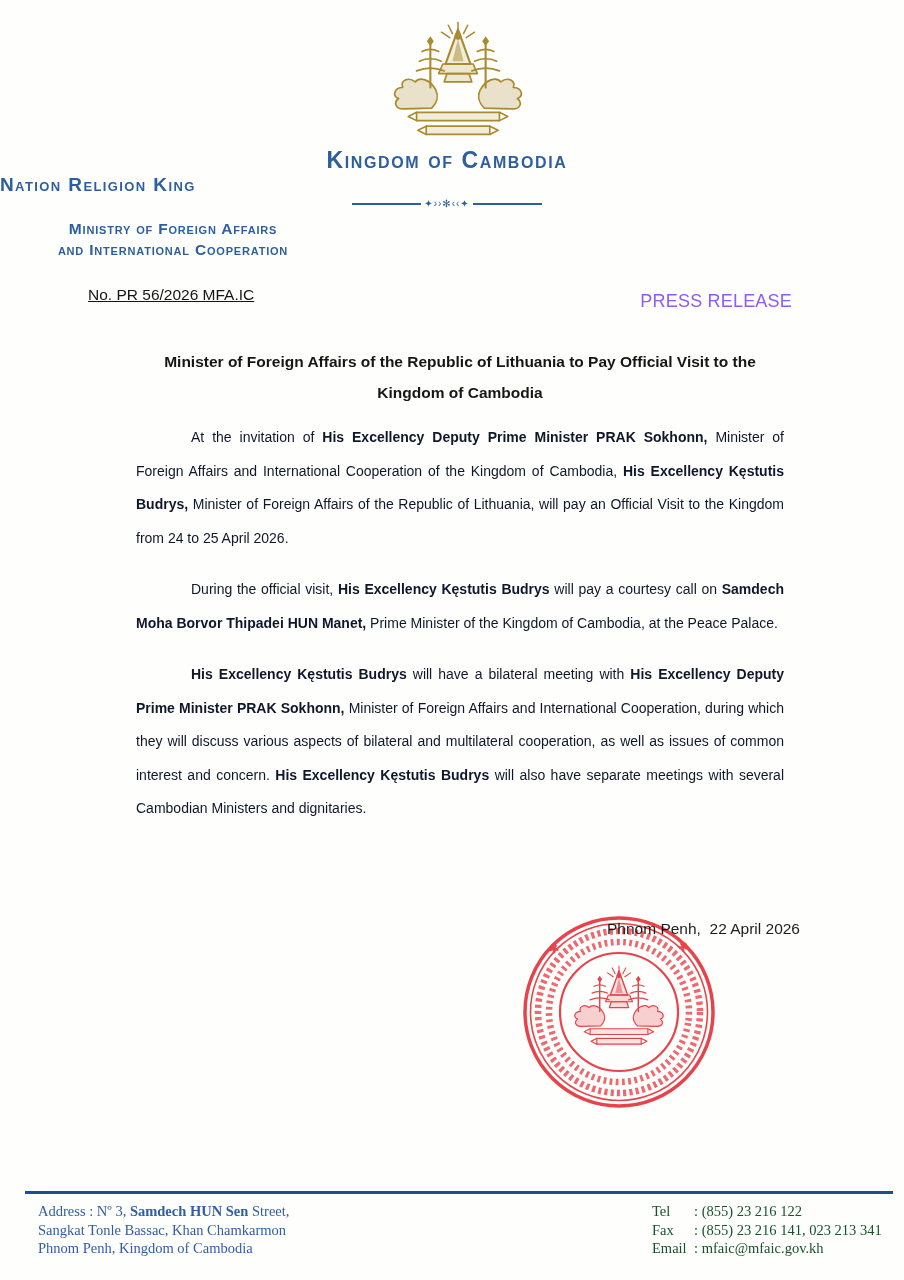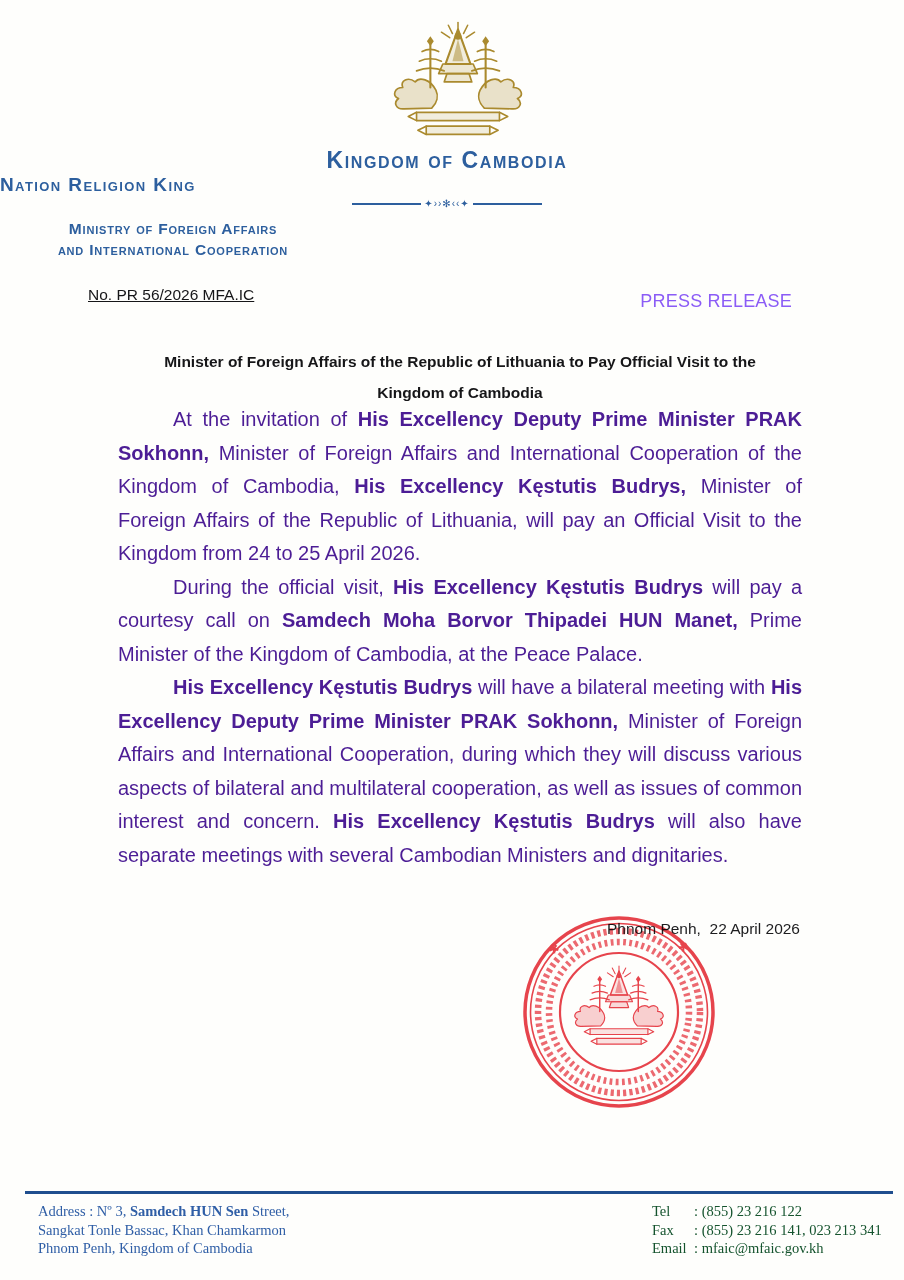--- a/index.html
+++ b/index.html
@@ -29,21 +29,21 @@
     font-variant:small-caps; font-weight:bold; font-size:15.5px; letter-spacing:0.8px;
     line-height:21px; color:#2d5f9e;
   }
   
   .doc-no { position:absolute; left:88px; top:286px; font-size:15.5px; color:#161618;text-decoration:underline; }
   .doc-type { position:absolute; right:112px; top:283px; font-size:18px; letter-spacing:0.2px; color:#8b5cf6;margin-top:8px; }
   
   .title { position:absolute; left:118px; top:334px; width:684px; font-weight:bold; font-size:15.5px; line-height:31px; text-align:center; color:#161618;margin-top:12px; }
   
   .body-block { position:absolute; left:118px; top:403px; width:684px; }
-  .body-block p { margin:0; text-indent:55px; text-align:justify; font-size:20px; line-height:33.5px; color:#4c1d95; }
+  .body-block p { margin:18px; text-indent:55px; text-align:justify; font-size:14px; line-height:33.5px; color:#0f172a; }
   .body-block .b { font-weight:bold; }
   
   .dateline { position:absolute; right:104px; top:920px; font-size:15.5px; white-space:pre; color:#1d1d1f; z-index:1; }
   .stamp { position:absolute; left:520px; top:913px; width:198px; height:198px; color:#e6353f; mix-blend-mode:multiply; opacity:0.93; z-index:2; }
   
   .footer-rule { position:absolute; left:25px; top:1191px; width:868px; height:3px; background:#1f4e8e; }
   .footer-left {
     position:absolute; left:38px; top:1202px;
     font-family:"Liberation Serif", serif; font-size:14.5px; line-height:18.5px; color:#2f5ea6;
   }

